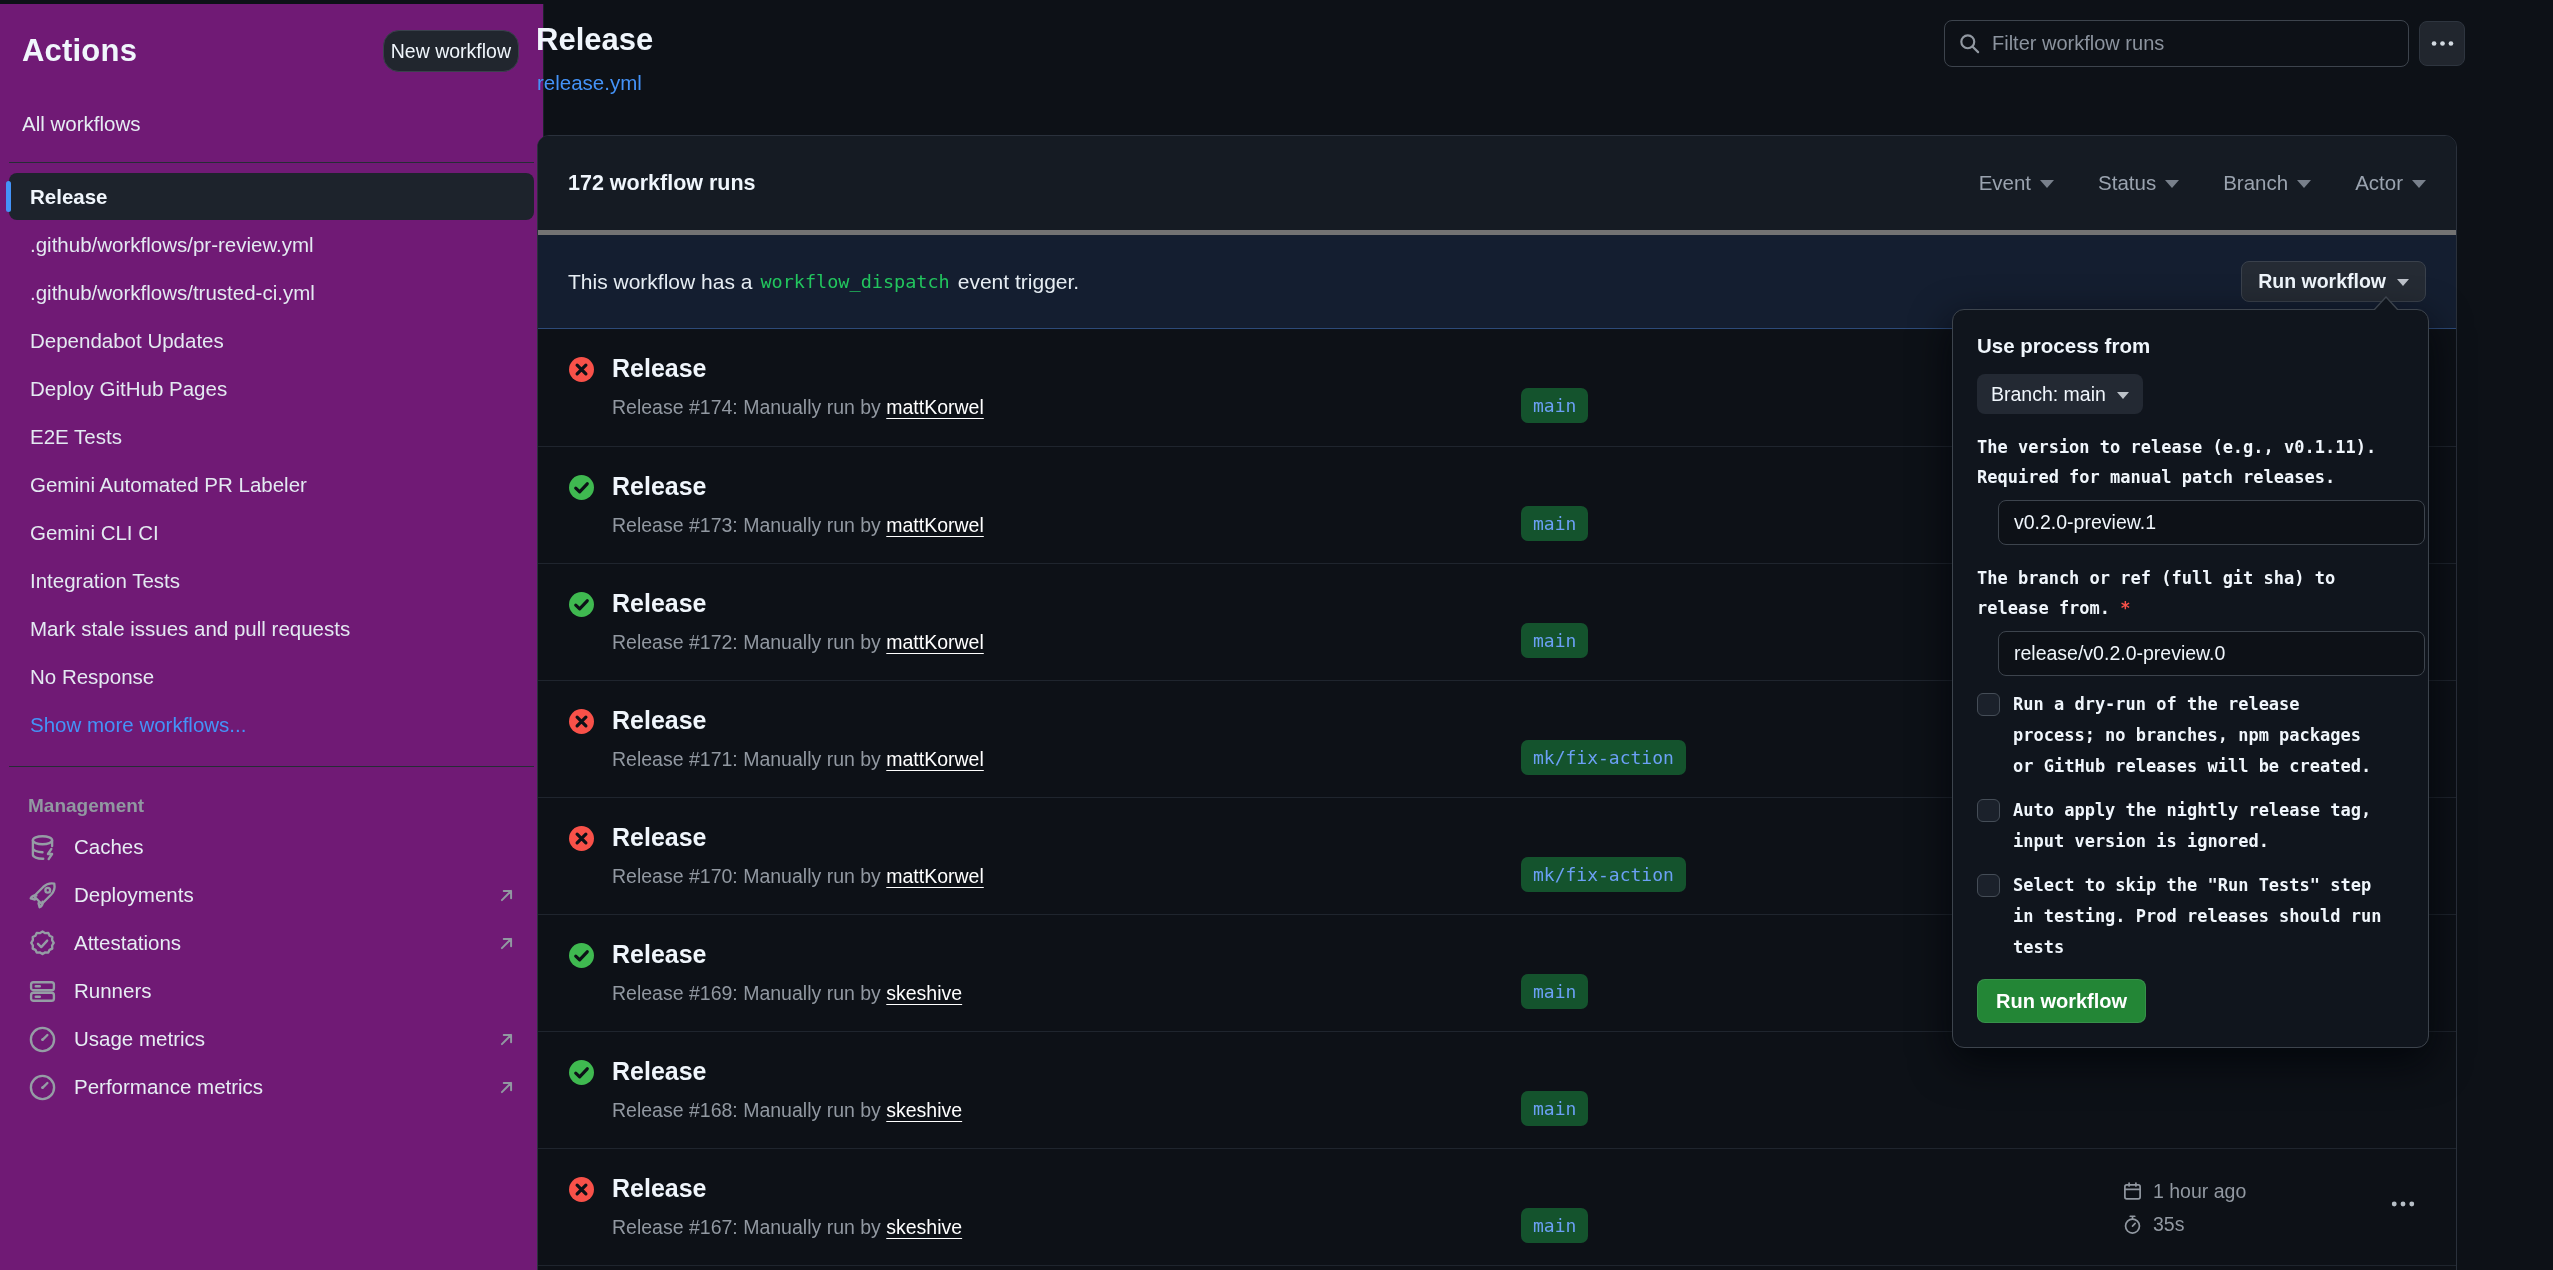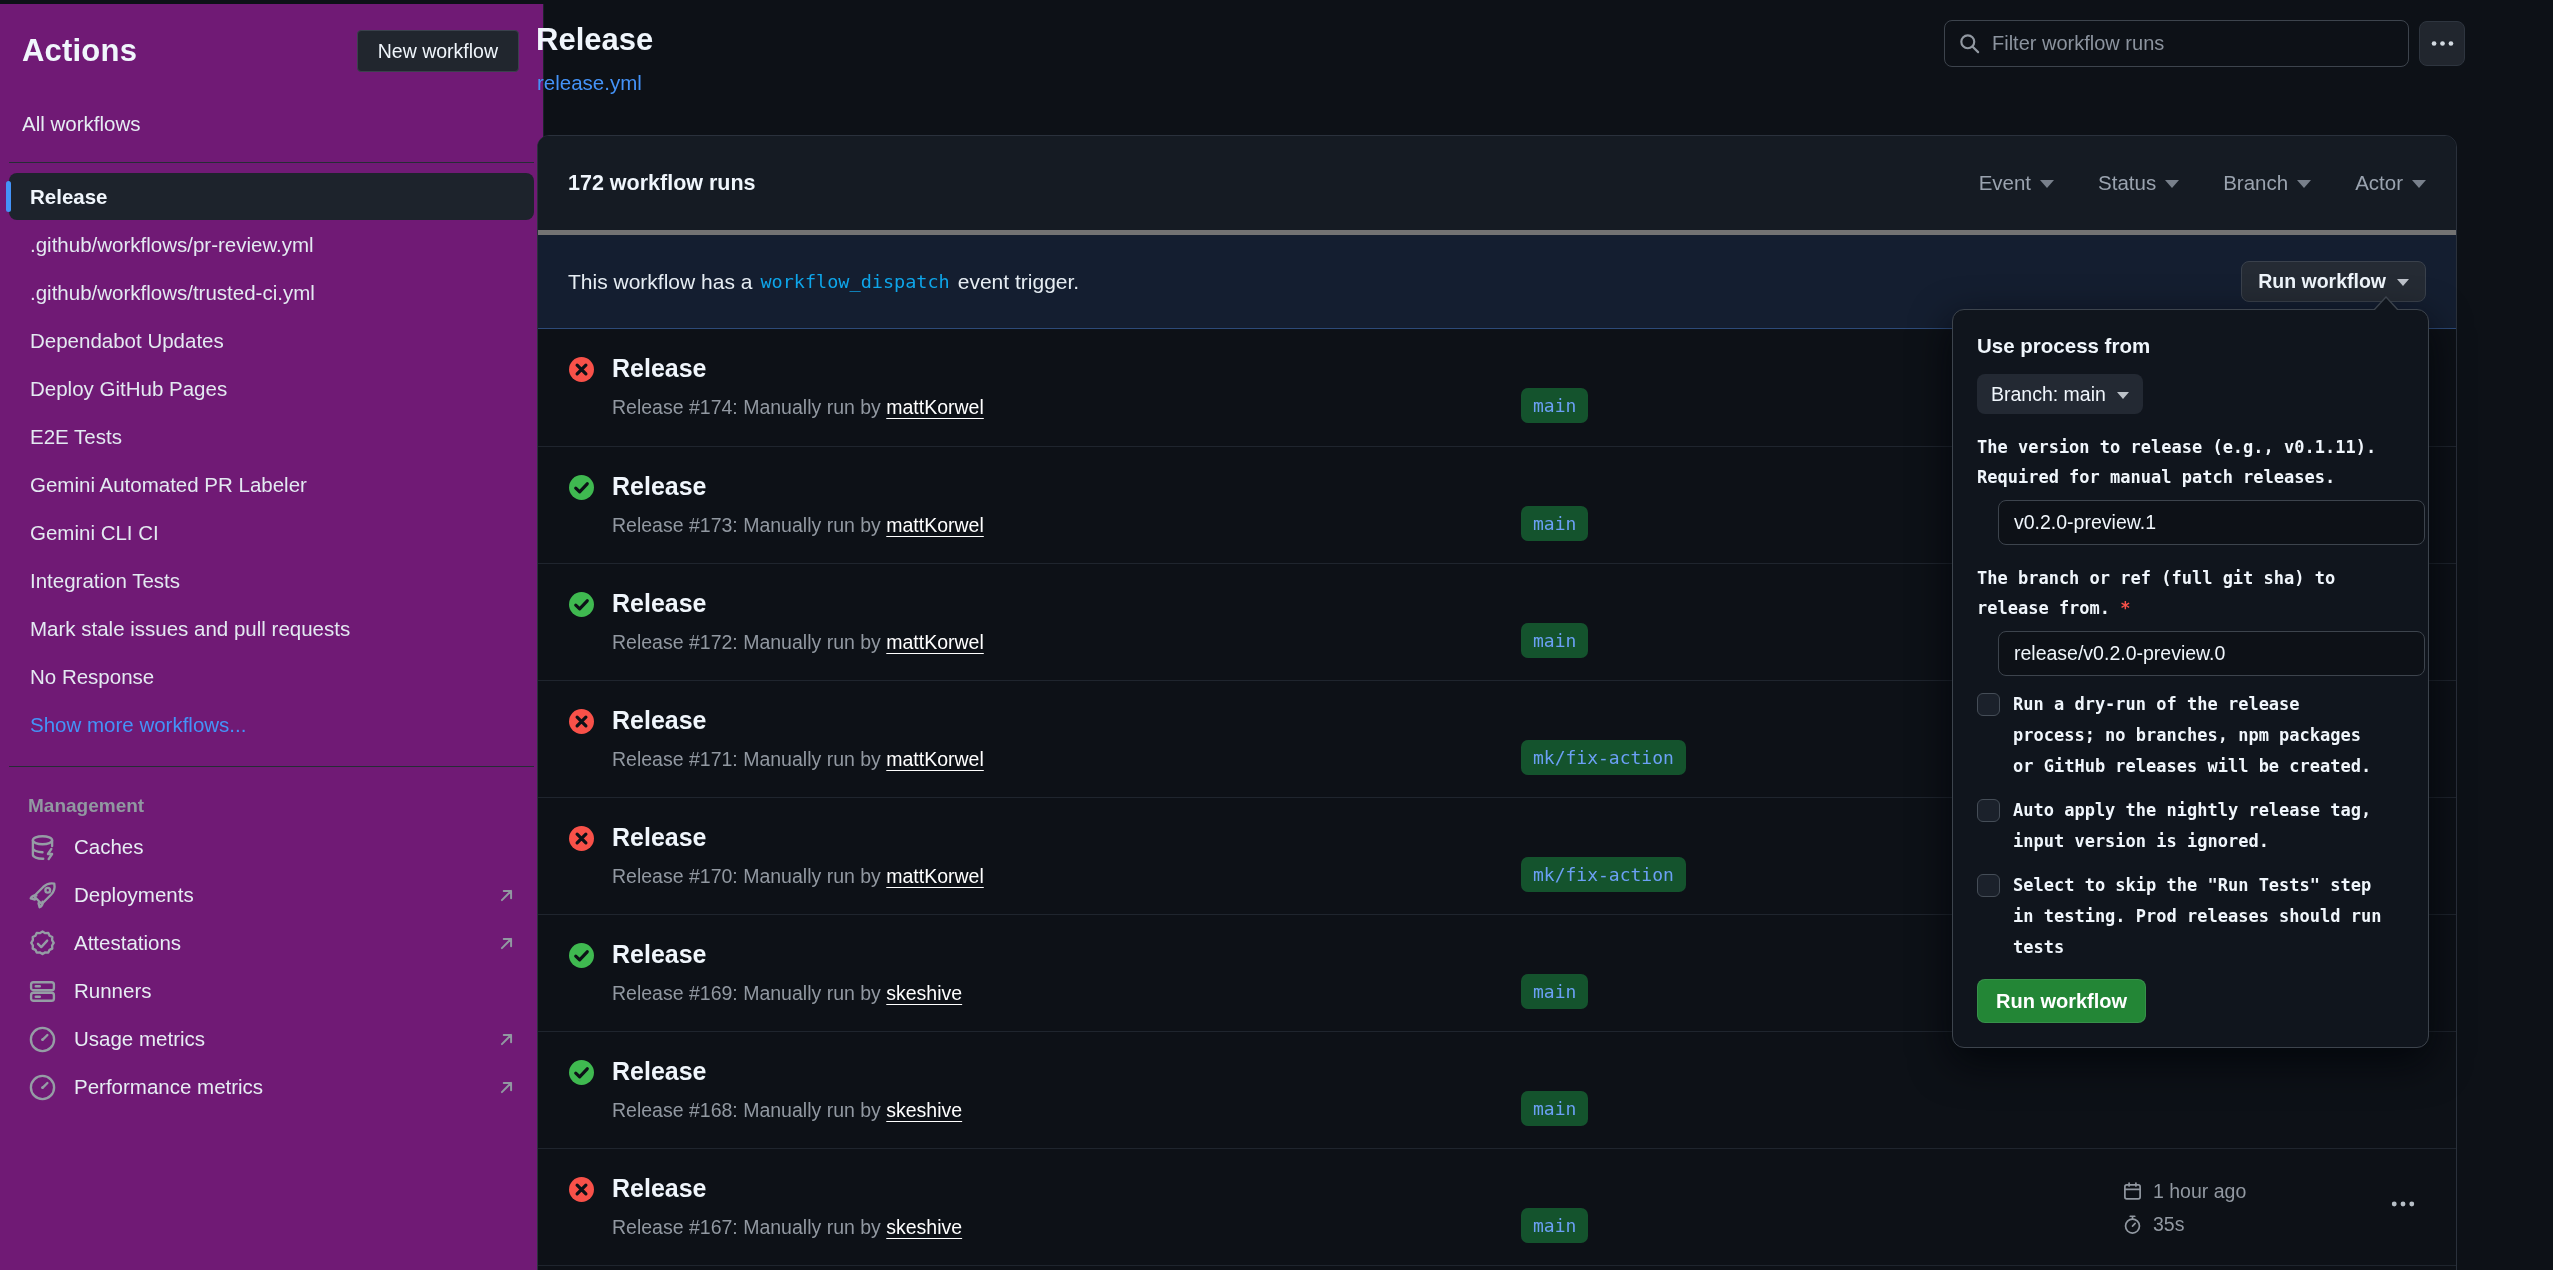--- a/index.html
+++ b/index.html
@@ -10,21 +10,21 @@
     position:relative;
   }
   button { font:inherit; color:inherit; background:none; border:none; cursor:pointer; text-align:left; }
   input { font:inherit; color:inherit; background:none; border:none; outline:none; }
   svg { display:block; }
 
   
   .sidebar { position:absolute; left:0; top:4px; width:544px; height:1270px; border-right:1px solid #1c222b; background:#701a75; }
   .sb-top { display:flex; align-items:center; justify-content:space-between; padding:26px 24px 0 22px; }
   .sb-title { font-size:31px; font-weight:bold; letter-spacing:.2px; }
-  .btn-sec { background:#21262e; border:1px solid #3a414c; border-radius:4px; height:42px; padding:0 20px; font-size:19.5px; color:#f0f6fc; display:inline-flex; align-items:center; }
+  .btn-sec { background:#21262e; border:1px solid #3a414c; border-radius:16px; height:42px; padding:0 7px; font-size:19.5px; color:#f0f6fc; display:inline-flex; align-items:center; }
   .sb-all { margin-top:32px; padding-left:22px; font-size:20.5px; color:#e6edf3; height:40px; display:flex; align-items:center; }
   .sb-div { height:1px; background:#262c36; margin:18px 9px 0 9px; }
   .wf-list { margin-top:10px; }
   .wf-item { position:relative; margin:1px 9px; height:47px; border-radius:8px; display:flex; align-items:center; padding-left:21px; font-size:20.5px; color:#e3e9f1; }
   .wf-selected { background:#1d232c; font-weight:bold; color:#f0f6fc; }
   .wf-selected::before { content:""; position:absolute; left:-3px; top:8px; width:5px; height:31px; border-radius:3px; background:#4493f8; }
   .wf-link { color:#4493f8; }
   .mg-head { margin:28px 0 6px 28px; font-size:19px; font-weight:bold; color:#9198a1; }
   .mg-item { height:48px; display:flex; align-items:center; padding:0 26px 0 28px; gap:17px; font-size:20.5px; color:#e6edf3; }
   .mi { width:29px; height:29px; color:#959da5; flex:0 0 auto; }
@@ -41,21 +41,21 @@
   .kebab-btn svg { width:25px; height:25px; }
 
   
   .panel { position:absolute; left:537px; top:135px; width:1920px; height:1400px; border:1px solid #2a313c; border-radius:12px; background:#0d1117; overflow:hidden; }
   .panel-head { height:94px; background:#151b23; display:flex; align-items:center; padding:0 30px; }
   .count { font-size:21.5px; font-weight:bold; }
   .filters { margin-left:auto; display:flex; gap:44px; }
   .filter { display:flex; align-items:center; gap:9px; font-size:20.5px; color:#9aa3af; }
   .caret { width:0; height:0; border-left:7px solid transparent; border-right:7px solid transparent; border-top:8px solid currentColor; opacity:.75; margin-top:2px; }
   .banner { height:99px; background:#141e30; border-top:5px solid #737373; border-bottom:1px solid #2d4a78; display:flex; align-items:center; padding:0 30px; font-size:21px; color:#e6edf3; }
-  .banner code { font-family:"DejaVu Sans Mono", monospace; font-size:18.5px; margin:0 8px; color:#0ea5e9; }
+  .banner code { font-family:"DejaVu Sans Mono", monospace; font-size:18.5px; margin:0 8px; color:#22c55e; }
   .run-wf-btn { margin-left:auto; height:41px; background:#252b34; border:1px solid #3a414c; border-radius:8px; padding:0 16px; display:flex; align-items:center; gap:11px; font-size:19.5px; font-weight:bold; color:#f0f6fc; }
   .run-wf-btn .caret { border-top-width:7px; border-left-width:6px; border-right-width:6px; }
 
   .run-row { position:relative; height:117px; }
   .run-row + .run-row { border-top:1px solid #1f252e; }
   .runs-list::after { content:""; display:block; border-top:1px solid #1f252e; height:20px; }
   .run-left { position:absolute; left:30px; top:24px; display:flex; gap:17px; }
   .run-status { margin-top:3px; }
   .st-failure { color:#f85149; }
   .st-success { color:#3fb950; }

